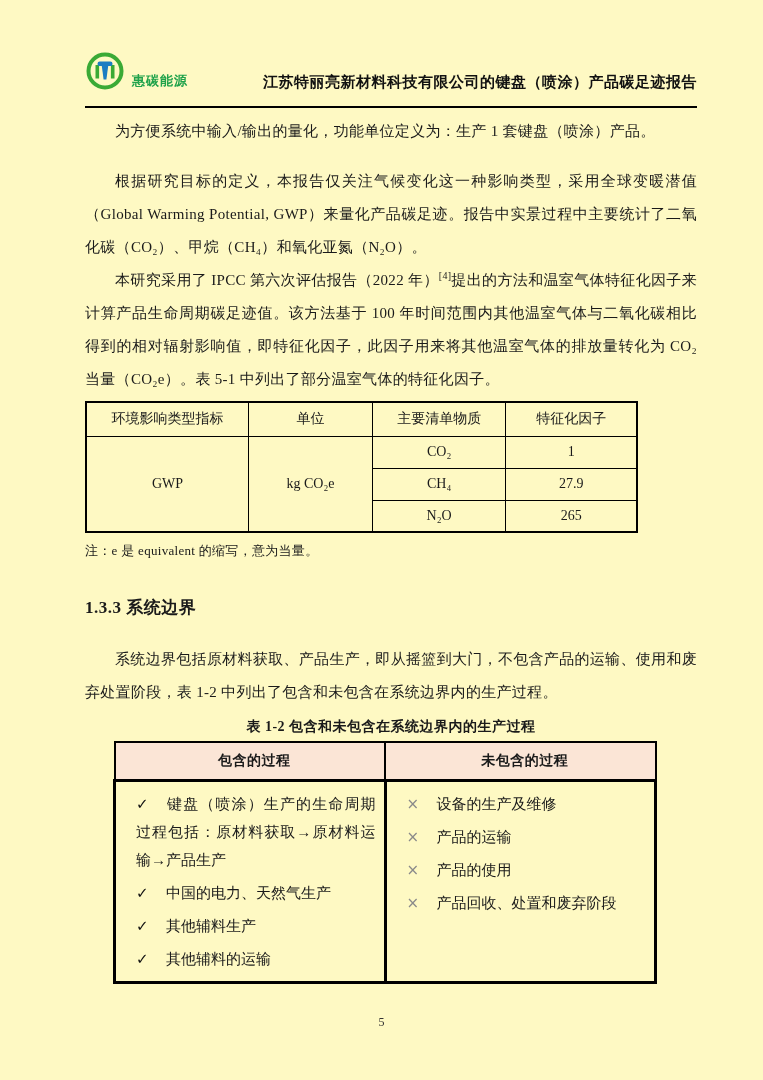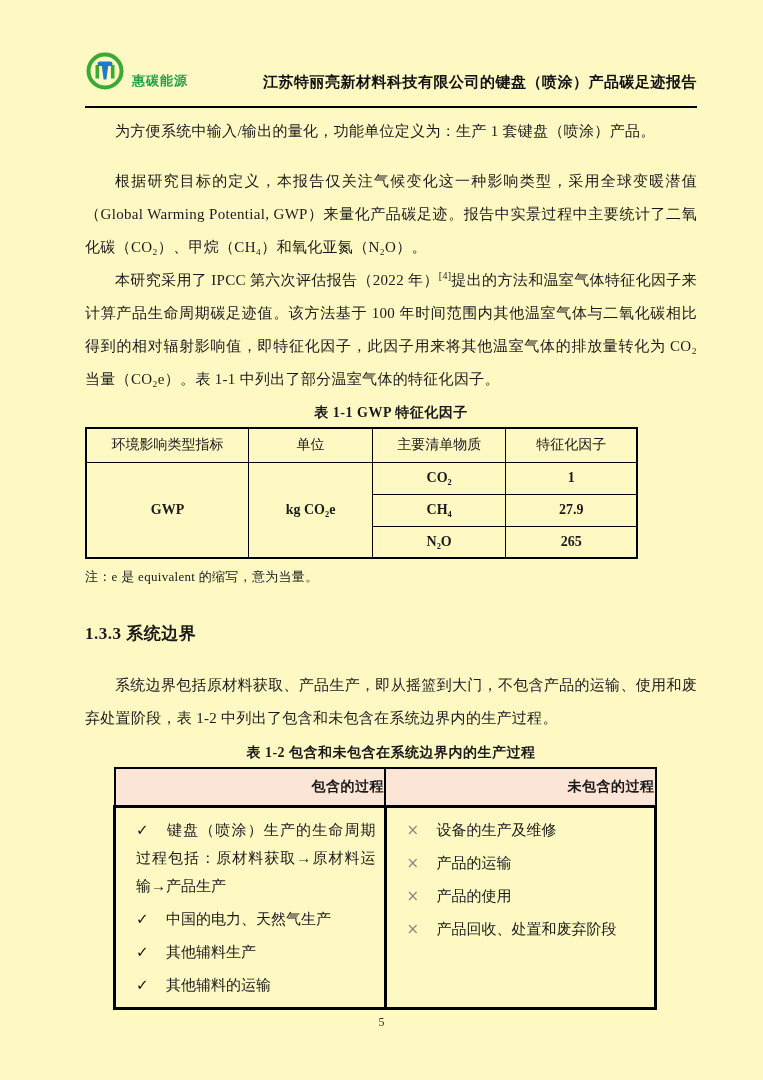--- a/index.html
+++ b/index.html
@@ -54,21 +54,21 @@
   .h-132 { font-size: 14px; font-weight: bold; margin-top: 30px; letter-spacing: 0.5px; }
   .p-gwp { margin-top: 17px; }
   .p-ipcc { margin-top: 0; }
   sup.ref { font-size: 10px; vertical-align: super; line-height: 0; }
 
   
   .caption { font-size: 14px; font-weight: bold; text-align: center; letter-spacing: 0.5px; }
   .cap-1 { margin-top: 8px; }
   table { border-collapse: collapse; }
   .t1 { width: 553px; margin-top: 5px; border: 2px solid #000; font-size: 14px; table-layout: fixed; }
-  .t1 th, .t1 td { border: 1px solid #000; text-align: center; vertical-align: middle; font-weight: bold; }
+  .t1 th, .t1 td { border: 1px solid #000; text-align: center; vertical-align: middle; }
   .t1 th { font-weight: normal; height: 34px; font-size: 14px; }
   .t1 td { height: 32px; }
   .t1 .c1 { width: 29.5%; }
   .t1 .c2 { width: 22.5%; }
   .t1 .c3 { width: 24.2%; }
   .t1 .c4 { width: 23.8%; }
   .note { font-size: 13px; margin-top: 9px; letter-spacing: 0.3px; }
 
   
   .h-133 { font-size: 17px; font-weight: bold; margin-top: 36px; letter-spacing: 0.5px; }
@@ -82,21 +82,21 @@
     margin-top: 5px;
     border: 2px solid #000;
     table-layout: fixed;
     font-size: 15px;
   }
   .t2 th {
     border: 2px solid #000;
     background: #fbe5d6;
     font-weight: bold;
     height: 38px;
-    text-align: right;
+    text-align: center;
     vertical-align: middle;
     font-size: 14px;
     letter-spacing: 0.5px;
     padding-left: 9px;
   }
   .t2 td {
     border: 3px solid #000000;
     vertical-align: top;
     padding: 8px 8px 8px 20px;
     width: 50%;
@@ -132,23 +132,22 @@
   </header>
   <hr class="hdr-rule">
 
   <main>
 
     <p class="para p-intro">为方便系统中输入/输出的量化，功能单位定义为：生产 1 套键盘（喷涂）产品。</p>
 
 
     <p class="para p-gwp">根据研究目标的定义，本报告仅关注气候变化这一种影响类型，采用全球变暖潜值（Global Warming Potential, GWP）来量化产品碳足迹。报告中实景过程中主要统计了二氧化碳（CO₂）、甲烷（CH₄）和氧化亚氮（N₂O）。</p>
 
-    <p class="para p-ipcc"><span>本研究采用了 IPCC 第六次评估报告（2022 年）</span><sup class="ref">[4]</sup><span>提出的方法和温室气体特征化因子来计算产品生命周期碳足迹值。该方法基于 100 年时间范围内其他温室气体与二氧化碳相比得到的相对辐射影响值，即特征化因子，此因子用来将其他温室气体的排放量转化为 CO₂ 当量（CO₂e）。表 1-1 中列出了部分温室气体的特征化因子。</span></p>
-
-    <div class="caption cap-1">表 1-1 GWP 特征化因子</div>
+    <p class="para p-ipcc"><span>本研究采用了 IPCC 第六次评估报告（2022 年）</span><sup class="ref">[4]</sup><span>提出的方法和温室气体特征化因子来计算产品生命周期碳足迹值。该方法基于 100 年时间范围内其他温室气体与二氧化碳相比得到的相对辐射影响值，即特征化因子，此因子用来将其他温室气体的排放量转化为 CO₂ 当量（CO₂e）。表 5-1 中列出了部分温室气体的特征化因子。</span></p>
+
 
     <table class="t1">
       <thead>
         <tr>
           <th class="c1">环境影响类型指标</th>
           <th class="c2">单位</th>
           <th class="c3">主要清单物质</th>
           <th class="c4">特征化因子</th>
         </tr>
       </thead>

